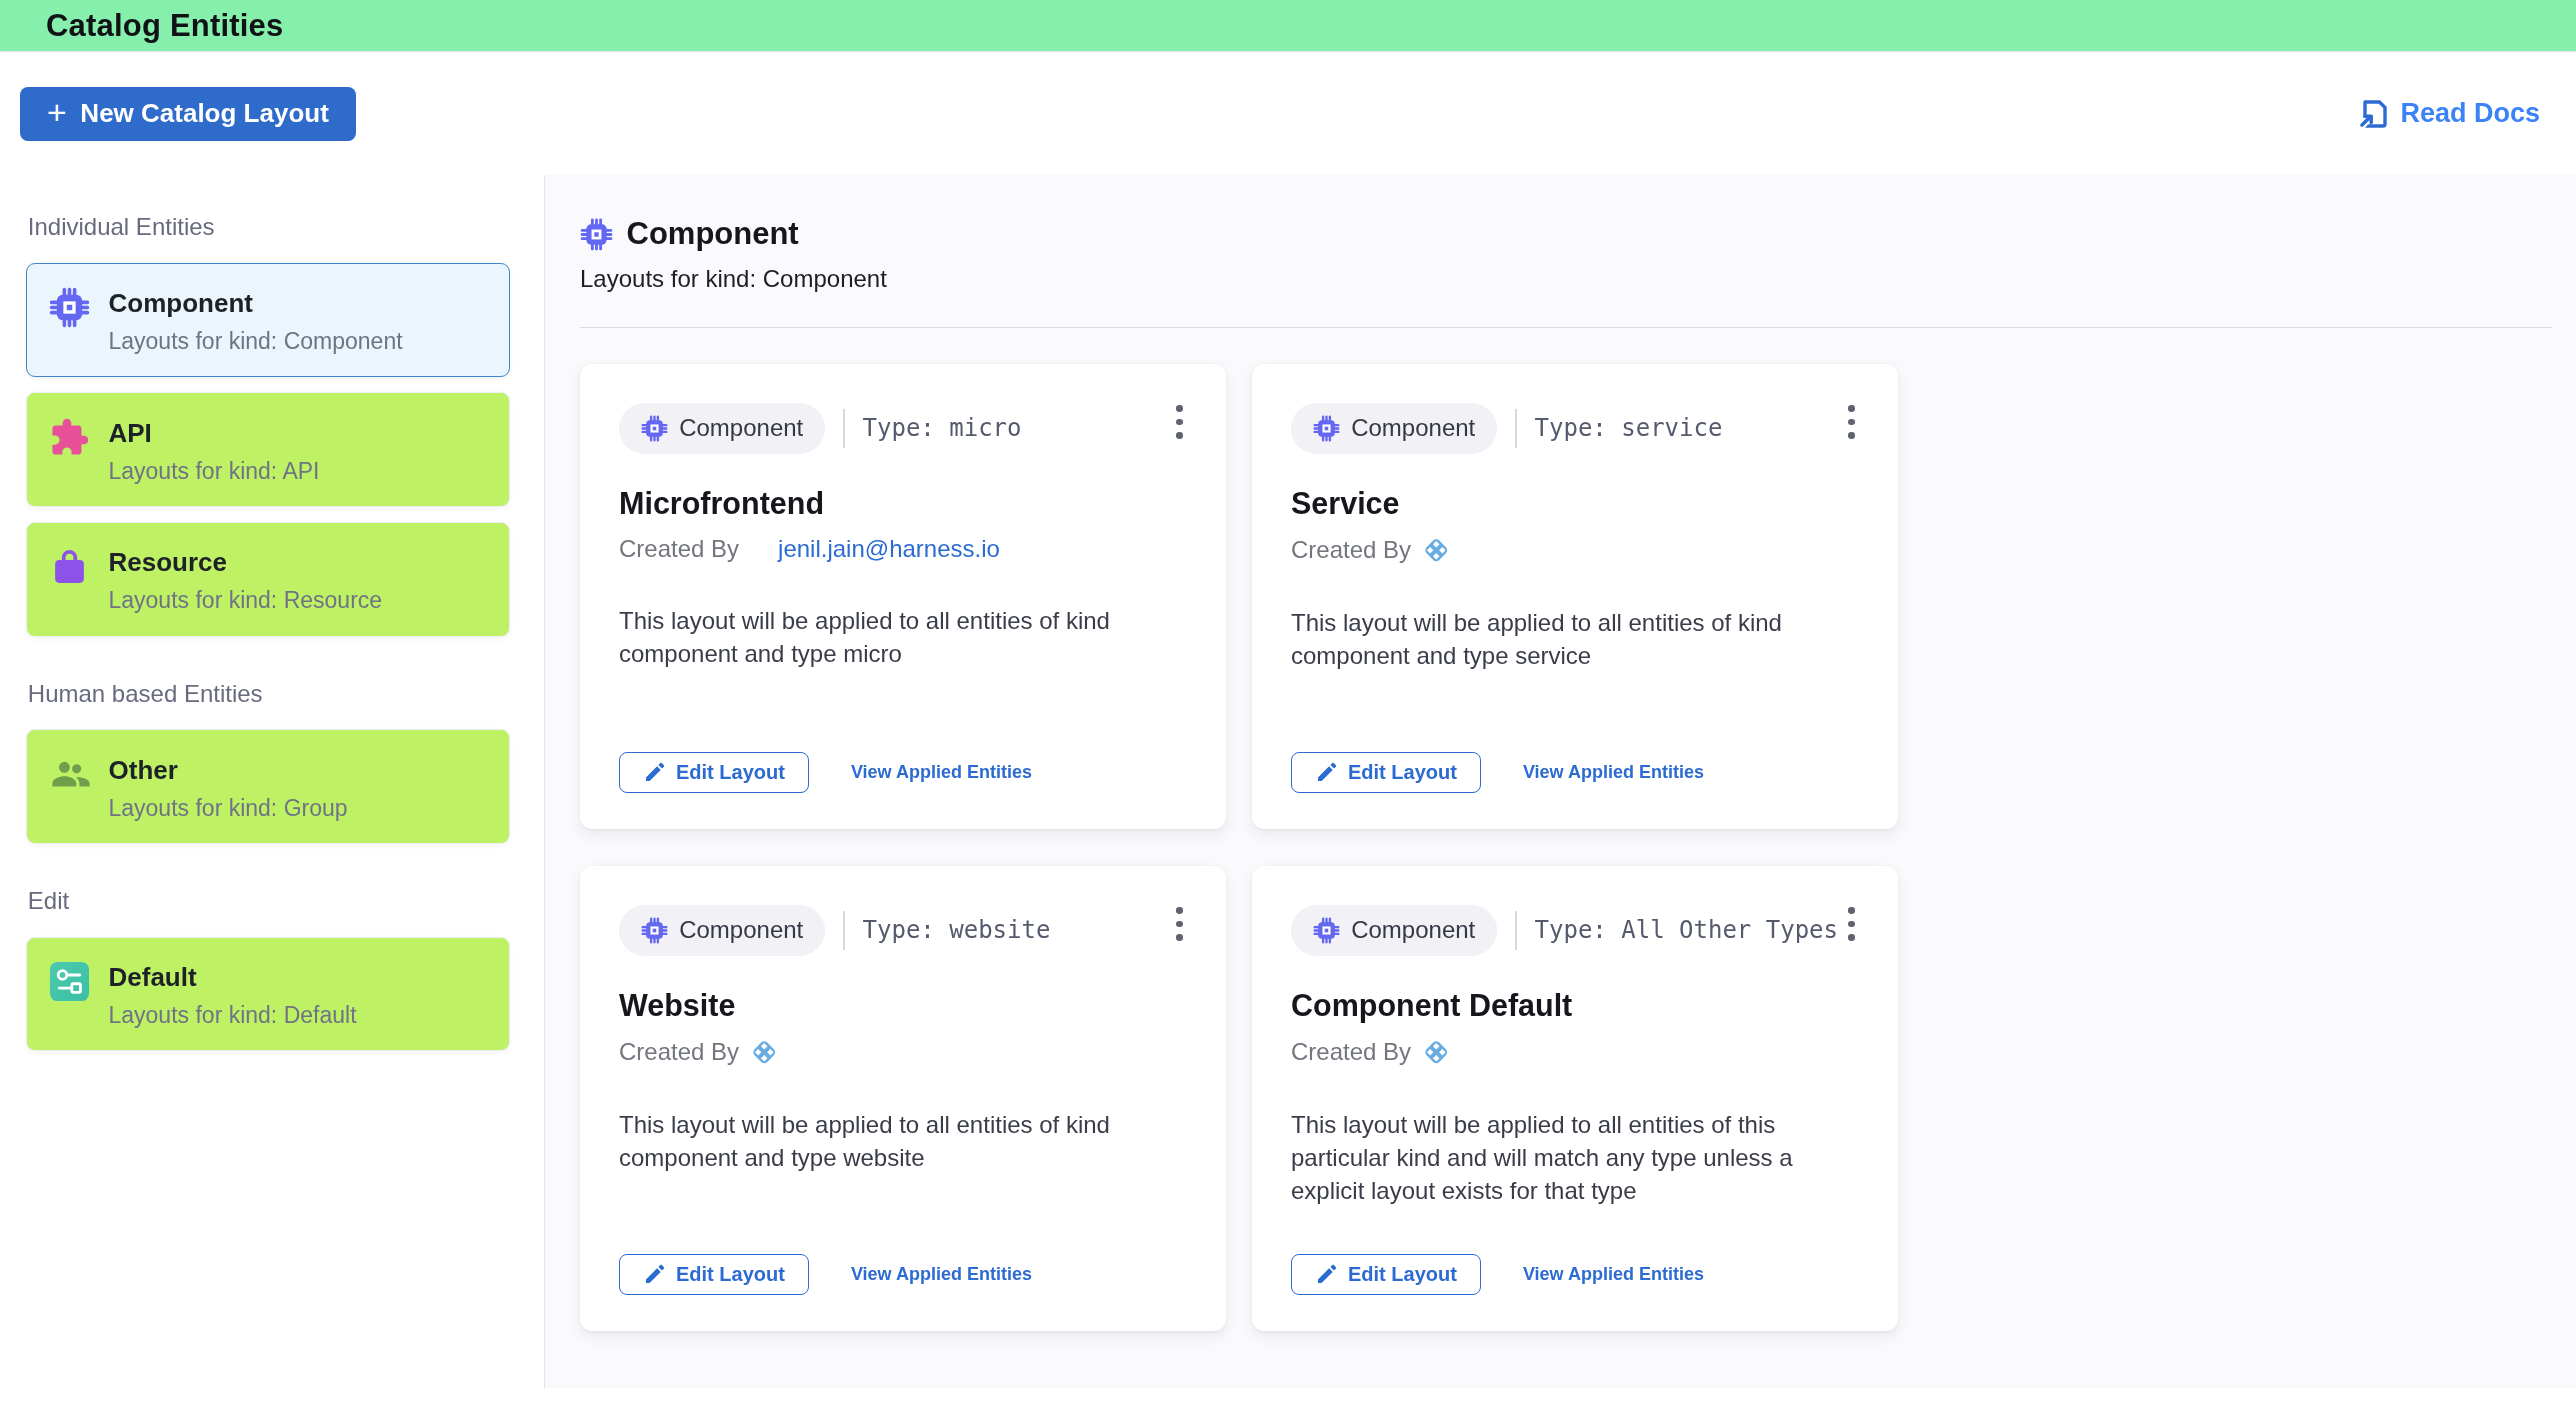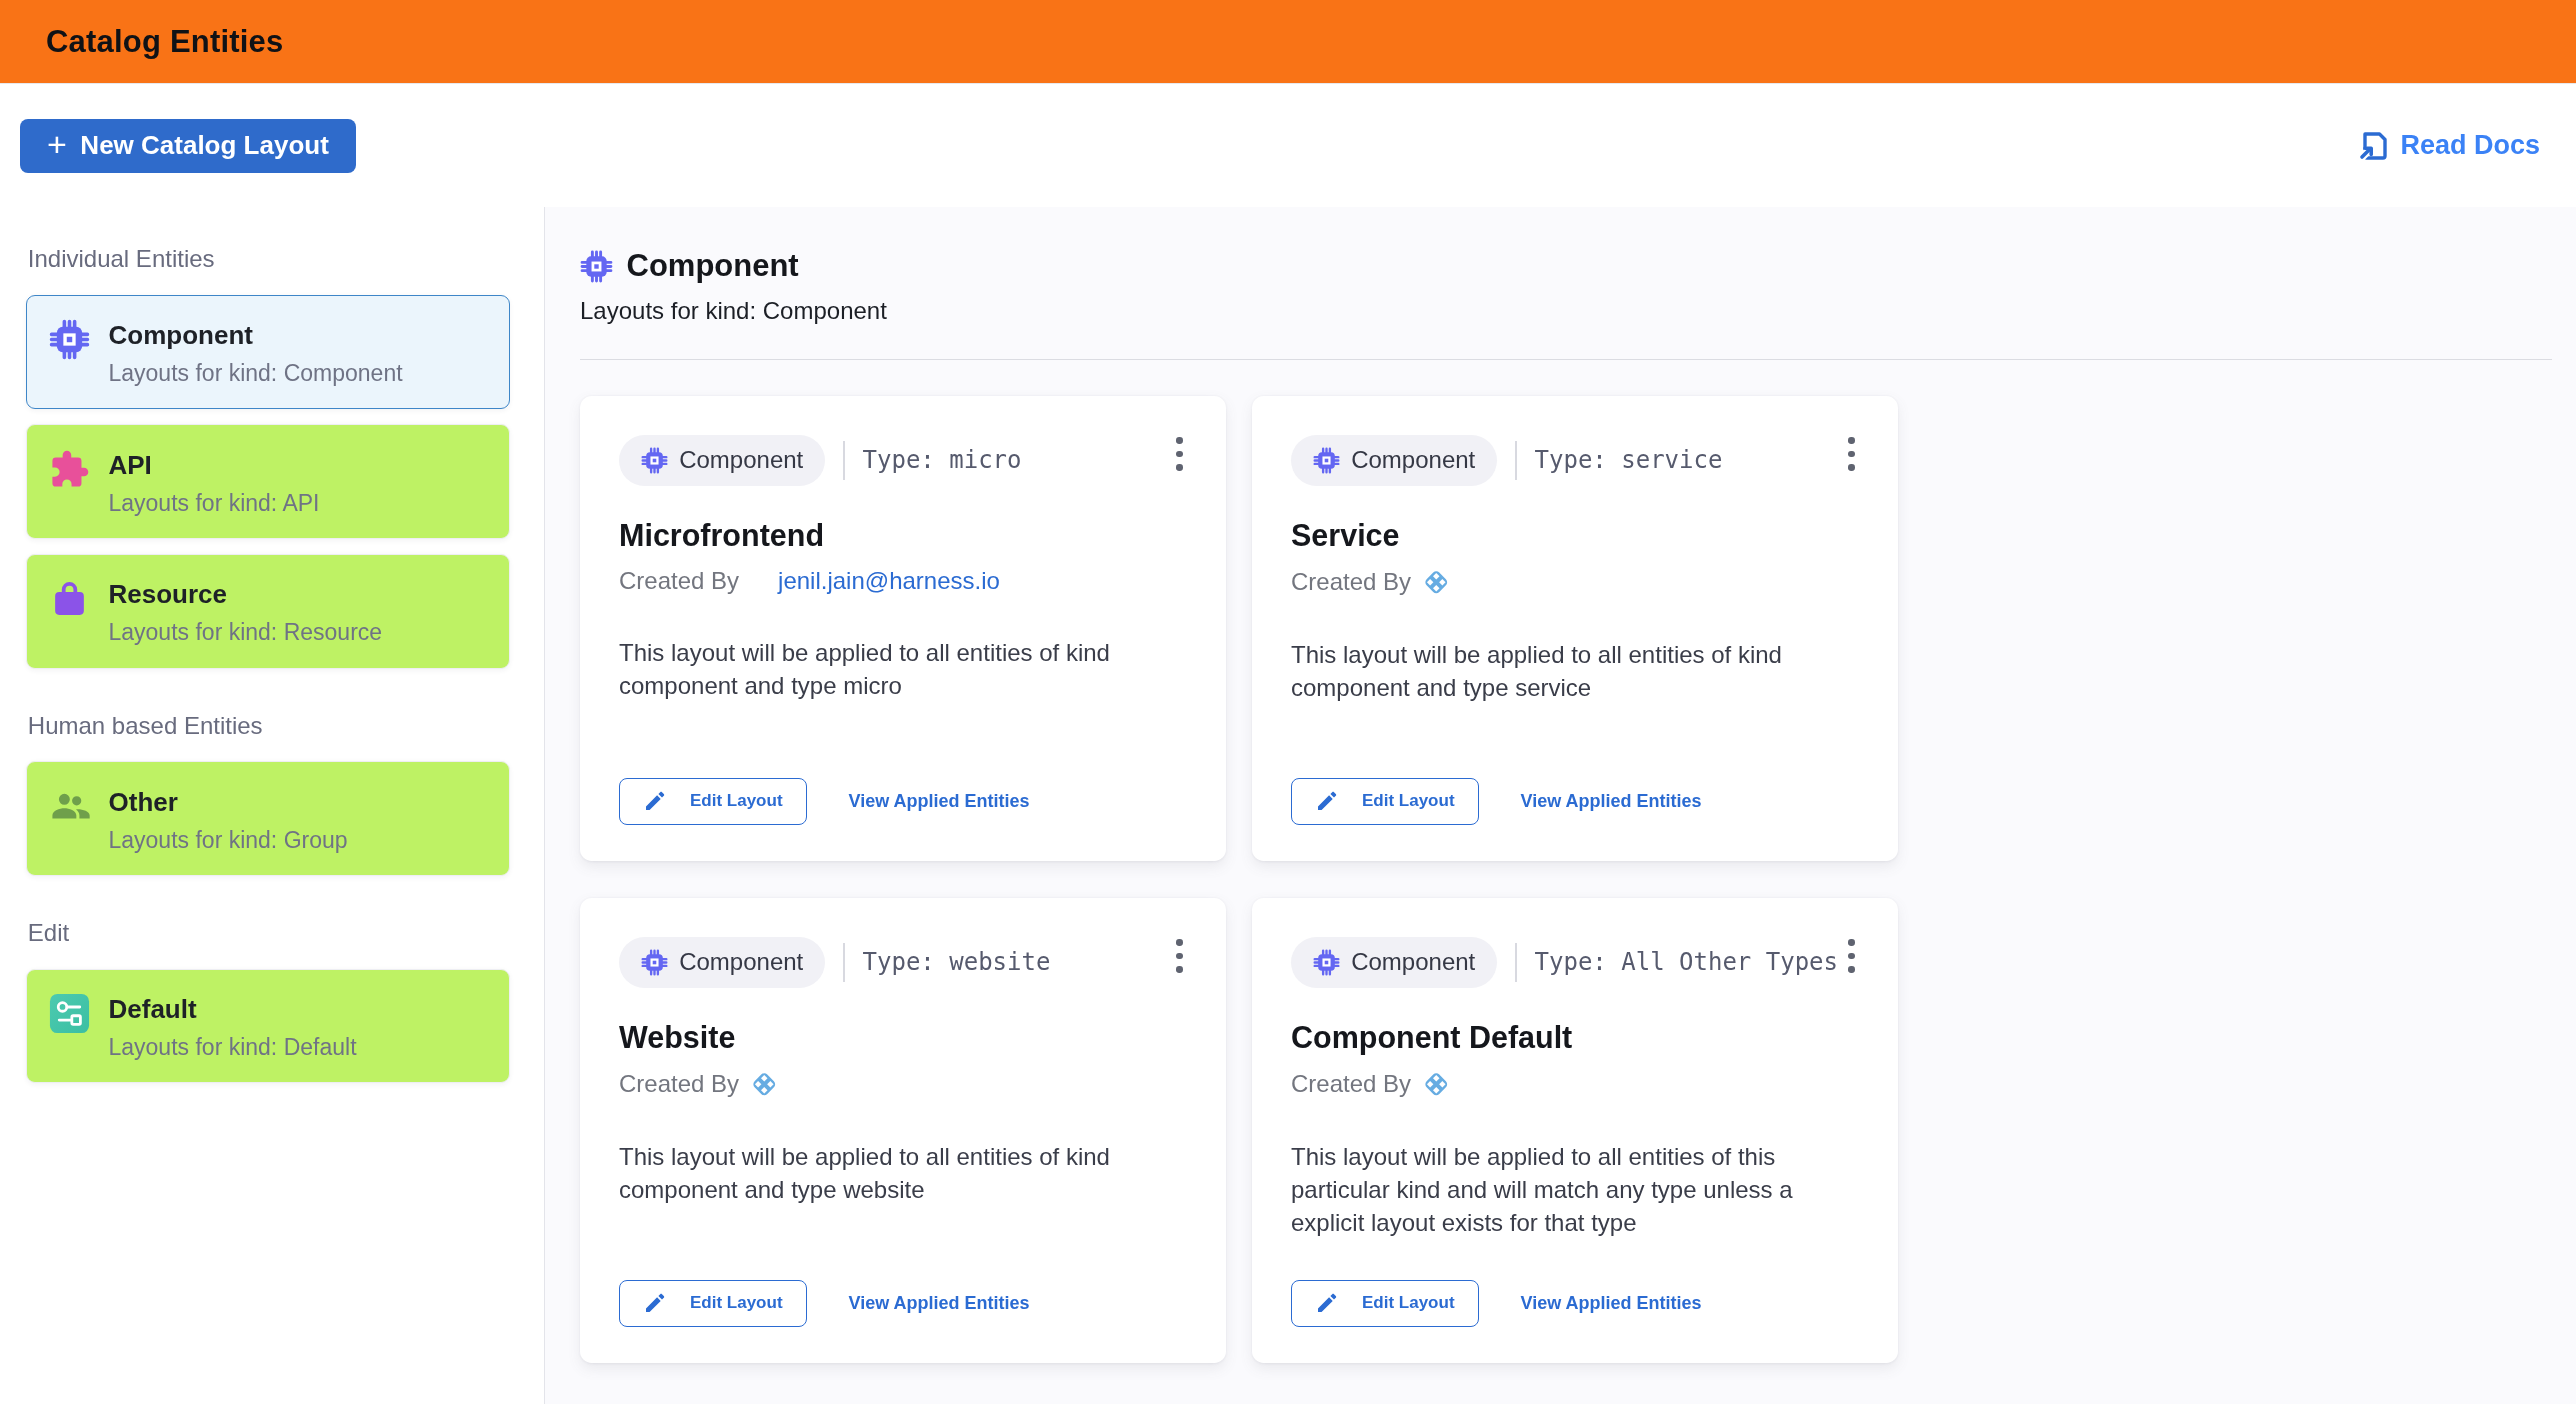--- a/index.html
+++ b/index.html
@@ -6,24 +6,24 @@
   html, body { width: 2576px; height: 1405px; overflow: hidden; }
   body {
     font-family: "Liberation Sans", sans-serif;
     background: #ffffff;
     color: #15171c;
     -webkit-font-smoothing: antialiased;
   }
 
   
   .app-header {
-    height: 84px;
+    height: 52px;
     display: flex; align-items: center;
     padding: 0 46px;
-    background: #f97316;
+    background: #86efac;
     border-bottom: 1.8px solid #e7e8ec;
   }
   .app-header h1 { font-size: 31px; font-weight: 700; color: #101216; letter-spacing: 0.2px; }
 
   
   .toolbar {
     height: 123px;
     display: flex; align-items: center; justify-content: space-between;
     padding: 0 36px 0 20px;
     background: #ffffff;
@@ -112,26 +112,26 @@
 
   .card h3 { margin-top: 32px; font-size: 30.5px; font-weight: 800; color: #15171c; }
   .created { margin-top: 14.4px; display: flex; align-items: center; gap: 10px; font-size: 24px; color: #73767f; }
   .created a { color: #2b6bd2; text-decoration: none; cursor: pointer; margin-left: 29px; }
   .created .harness-ico { width: 30.5px; height: 30.5px; display: inline-block; }
   .created .harness-ico svg { width: 100%; height: 100%; display: block; }
   .desc { margin-top: 41px; font-size: 24px; line-height: 33px; color: #3a3d49; max-width: 576px; }
 
   .card-actions { margin-top: auto; display: flex; align-items: center; }
   .edit-btn {
-    display: inline-flex; align-items: center; gap: 23px;
-    height: 47px; padding: 0 23px;
+    display: inline-flex; align-items: center; gap: 9px;
+    height: 41px; padding: 0 23px;
     background: #ffffff;
     border: 1.8px solid #2b6bd2; border-radius: 8px;
     color: #2b6bd2; font-family: "Liberation Sans", sans-serif;
-    font-size: 17px; font-weight: 700; cursor: pointer;
+    font-size: 20px; font-weight: 700; cursor: pointer;
   }
   .edit-btn svg { width: 24px; height: 24px; }
   .view-link { margin-left: 42px; color: #2b6bd2; font-size: 18px; font-weight: 700; text-decoration: none; cursor: pointer; }
 </style>
 </head>
 <body>
 
 <svg width="0" height="0" style="position:absolute">
   <defs>
     <linearGradient id="tealGrad" x1="0" y1="0" x2="1" y2="1">

